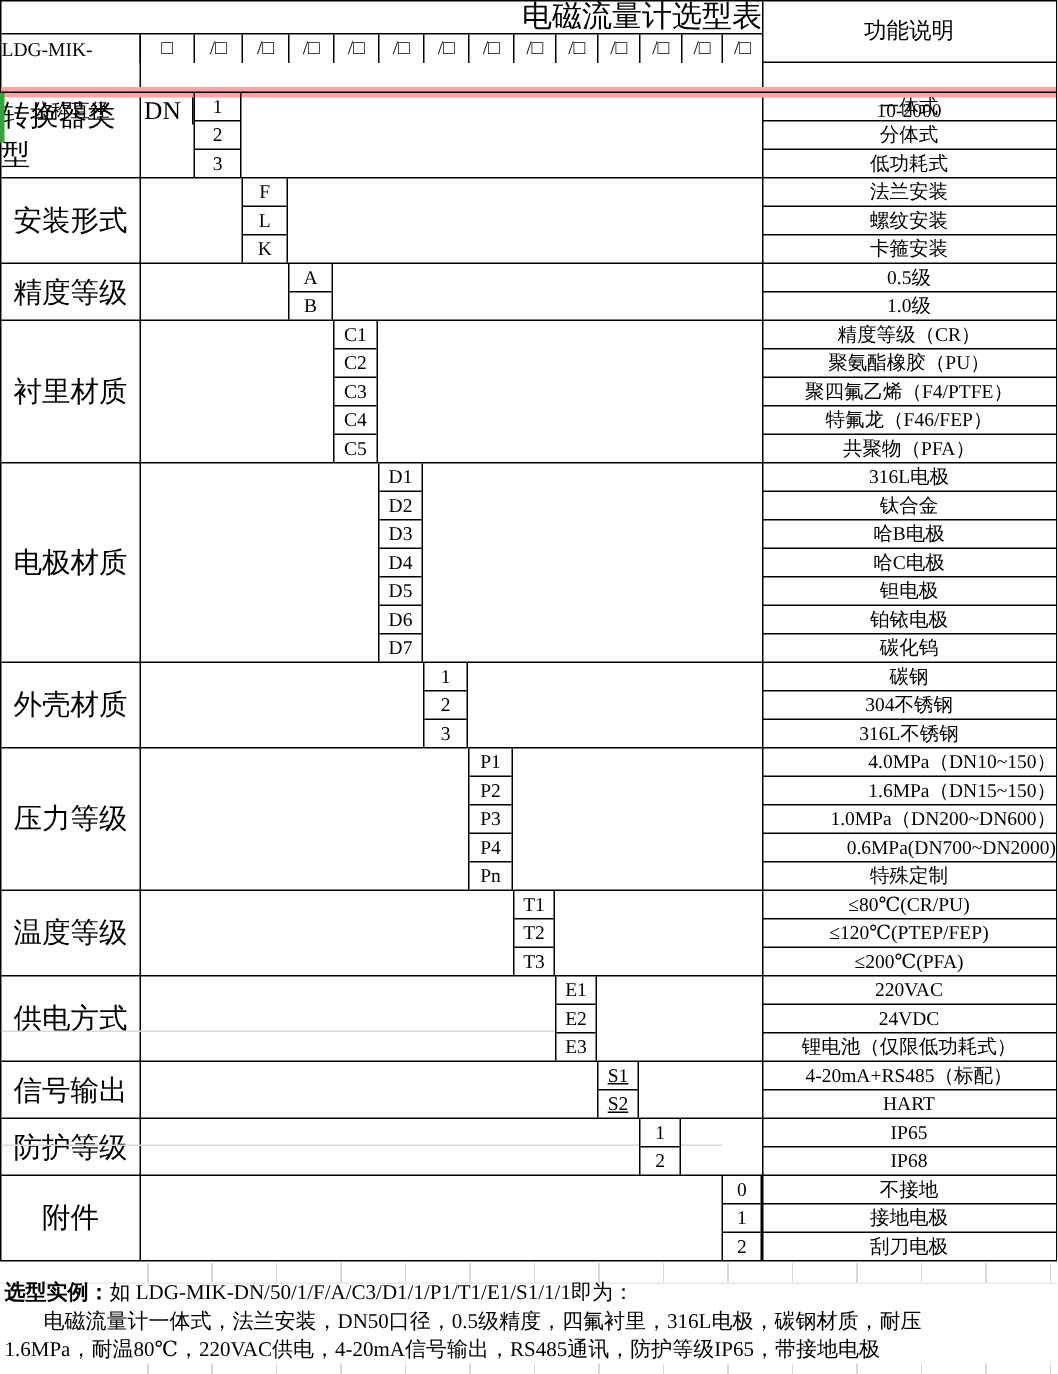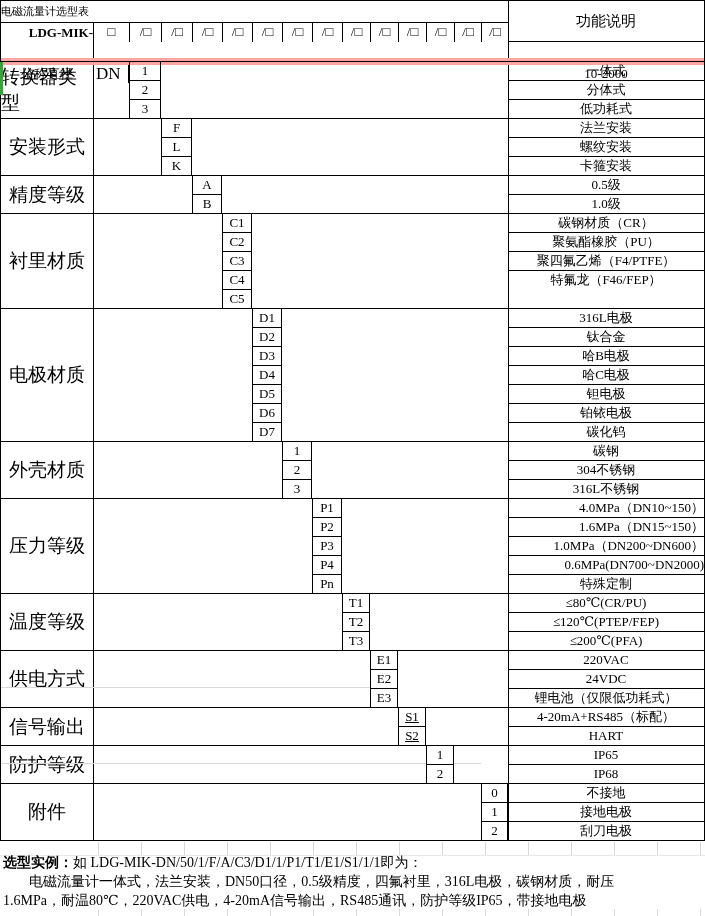--- a/index.html
+++ b/index.html
@@ -1,27 +1,27 @@
 <!DOCTYPE html>
 <html><head>
 <meta charset="utf-8">
 <style>
   html,body{margin:0;padding:0;background:#fff;}
   #page{position:relative;width:705px;height:916px;background:#fff;overflow:hidden;
         font-family:"Liberation Serif","DejaVu Serif",serif;color:#000;}
   #table{position:absolute;left:0;top:0;width:705px;height:841px;border:1px solid #000;
          box-sizing:border-box;background:#fff;}
   .title-cell{position:absolute;left:0;top:0;width:507px;height:22px;border-bottom:1px solid #000;
-         box-sizing:border-box;text-align:left;line-height:21px;font-size:11px;}
+         box-sizing:border-box;text-align:right;line-height:21px;font-size:20px;}
   .func-cell{position:absolute;left:507px;top:0;width:196px;height:41px;border-bottom:1px solid #000;
          box-sizing:border-box;text-align:center;line-height:40px;font-size:15px;}
   .vline{position:absolute;width:1px;background:#000;}
   .model-row{position:absolute;left:0;top:22px;height:19px;right:0;}
-  .model-label{position:absolute;left:0;top:0;width:92px;height:19px;text-align:right;
-         line-height:19px;font-size:13px;font-weight:bold;}
+  .model-label{position:absolute;left:0;top:0;width:92px;height:19px;text-align:left;
+         line-height:19px;font-size:13px;}
   .mcell{position:absolute;top:0;height:19px;border-left:1px solid #000;box-sizing:border-box;
          text-align:center;line-height:18px;font-size:13px;}
   .dn-row{position:absolute;left:0;top:57px;height:19px;right:0;border-top:7px solid #fca5a5;box-sizing:border-box;}
   .dn-label{position:absolute;left:0;top:0;width:92px;height:18px;text-align:center;line-height:18px;font-size:13px;}
   .dn-code{position:absolute;left:92px;top:0;width:36px;height:18px;border-right:1px solid #000;
          box-sizing:border-box;text-align:left;padding-left:3px;line-height:18px;font-size:17px;}
   .dn-desc{position:absolute;left:507px;right:0;top:0;height:18px;text-align:center;line-height:18px;font-size:13px;}
   .band{position:absolute;left:0;right:0;border-top:1px solid #000;box-sizing:border-box;}
   .lbl{position:absolute;left:0;top:0;bottom:0;width:92px;display:flex;align-items:center;
          justify-content:center;font-size:19px;}
@@ -121,24 +121,25 @@
     <div class="band" style="top:212px;height:95px;">
       <div class="lbl">衬里材质</div>
       <div class="codecol" style="left:221px;width:30px;">
         <div class="cell">C1</div>
         <div class="cell">C2</div>
         <div class="cell">C3</div>
         <div class="cell">C4</div>
         <div class="cell">C5</div>
       </div>
       <div class="desccol">
-        <div class="cell">碳钢材质（CR）</div>
+        <div class="cell">精度等级（CR）</div>
         <div class="cell">聚氨酯橡胶（PU）</div>
         <div class="cell">聚四氟乙烯（F4/PTFE）</div>
         <div class="cell">特氟龙（F46/FEP）</div>
+        <div class="cell">共聚物（PFA）</div>
       </div>
     </div>
 
     <div class="band" style="top:307px;height:133px;">
       <div class="lbl">电极材质</div>
       <div class="codecol" style="left:251px;width:30px;">
         <div class="cell">D1</div>
         <div class="cell">D2</div>
         <div class="cell">D3</div>
         <div class="cell">D4</div>

